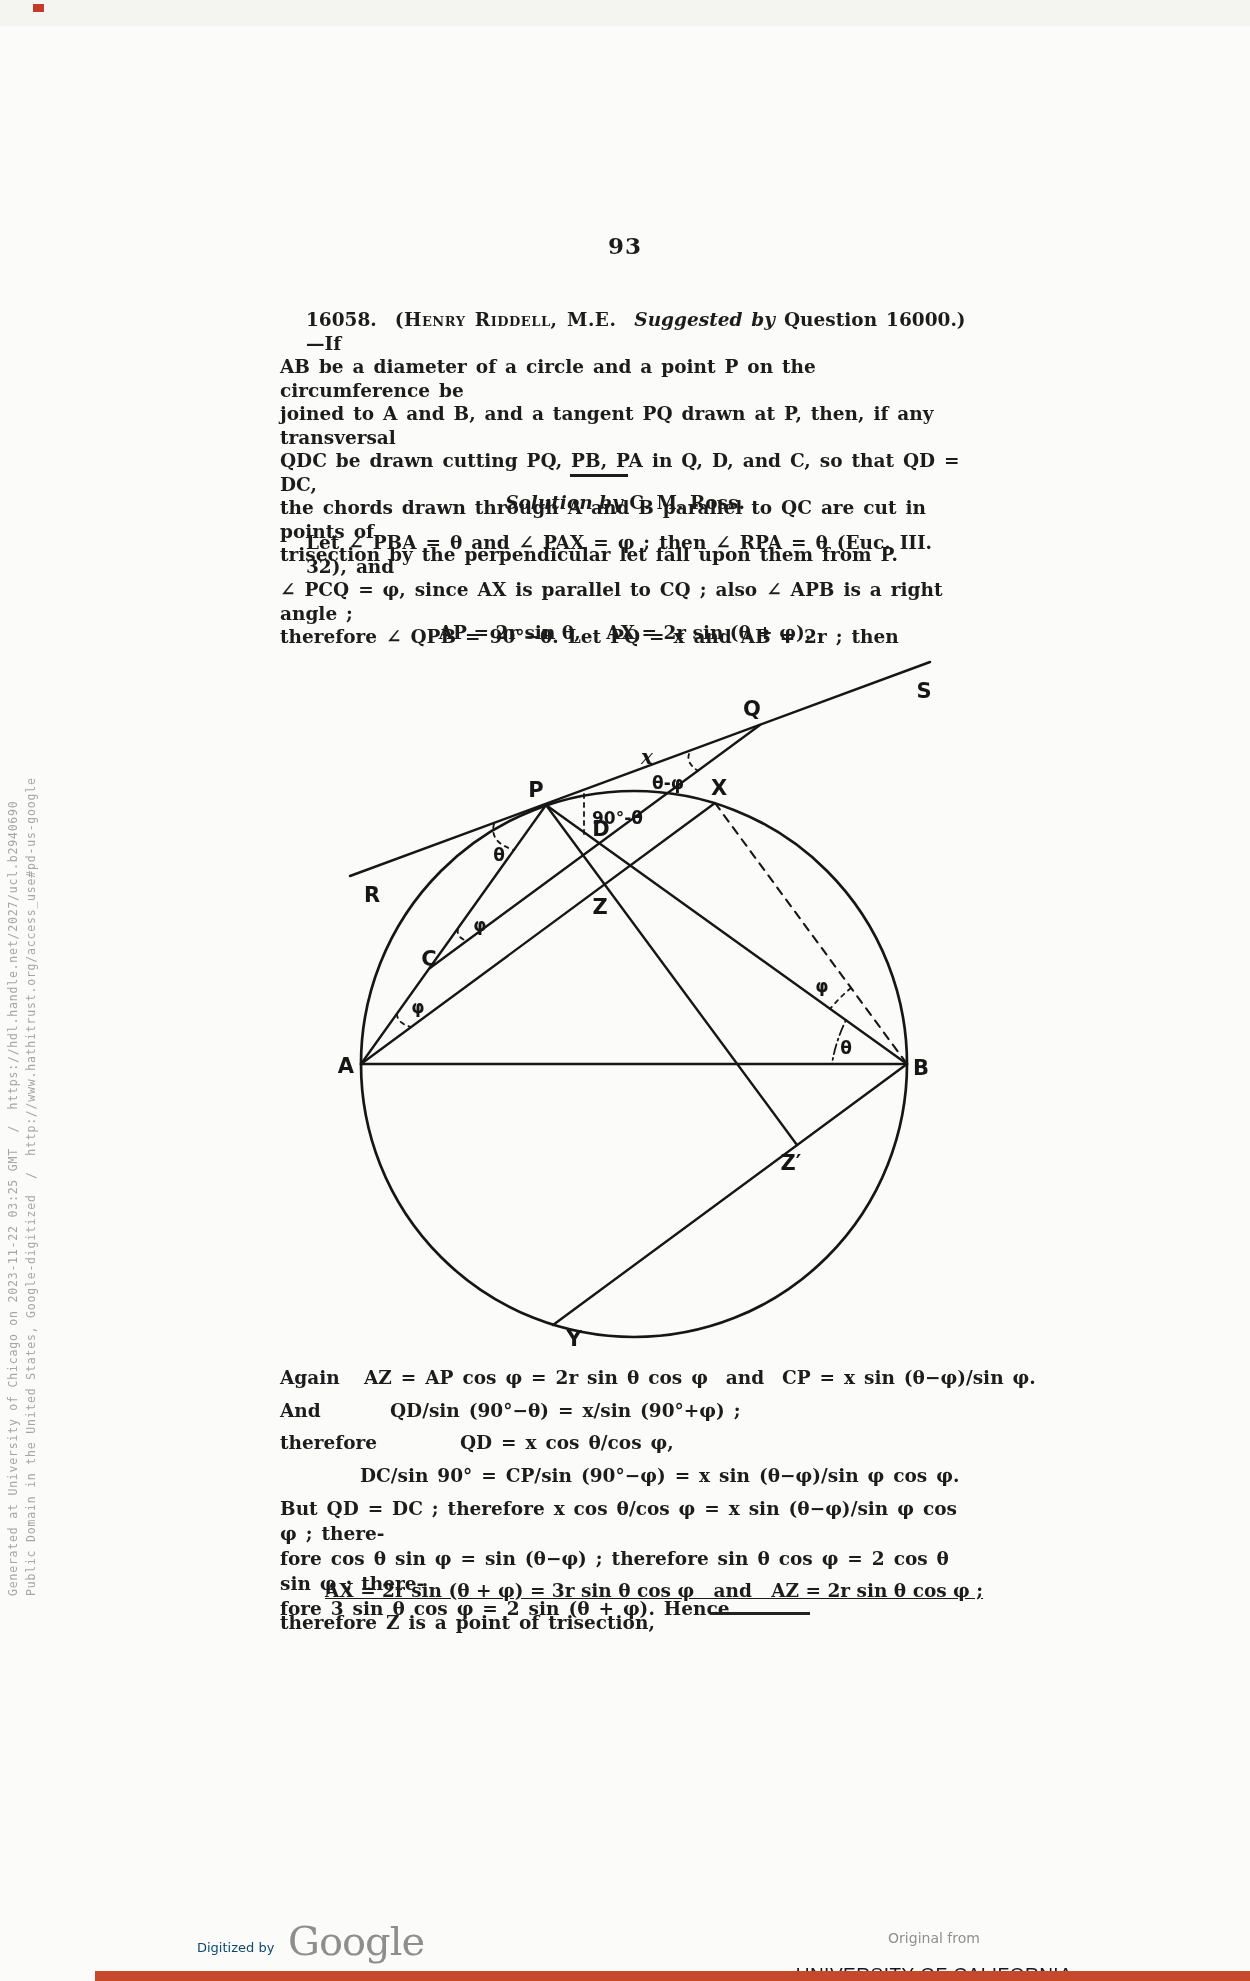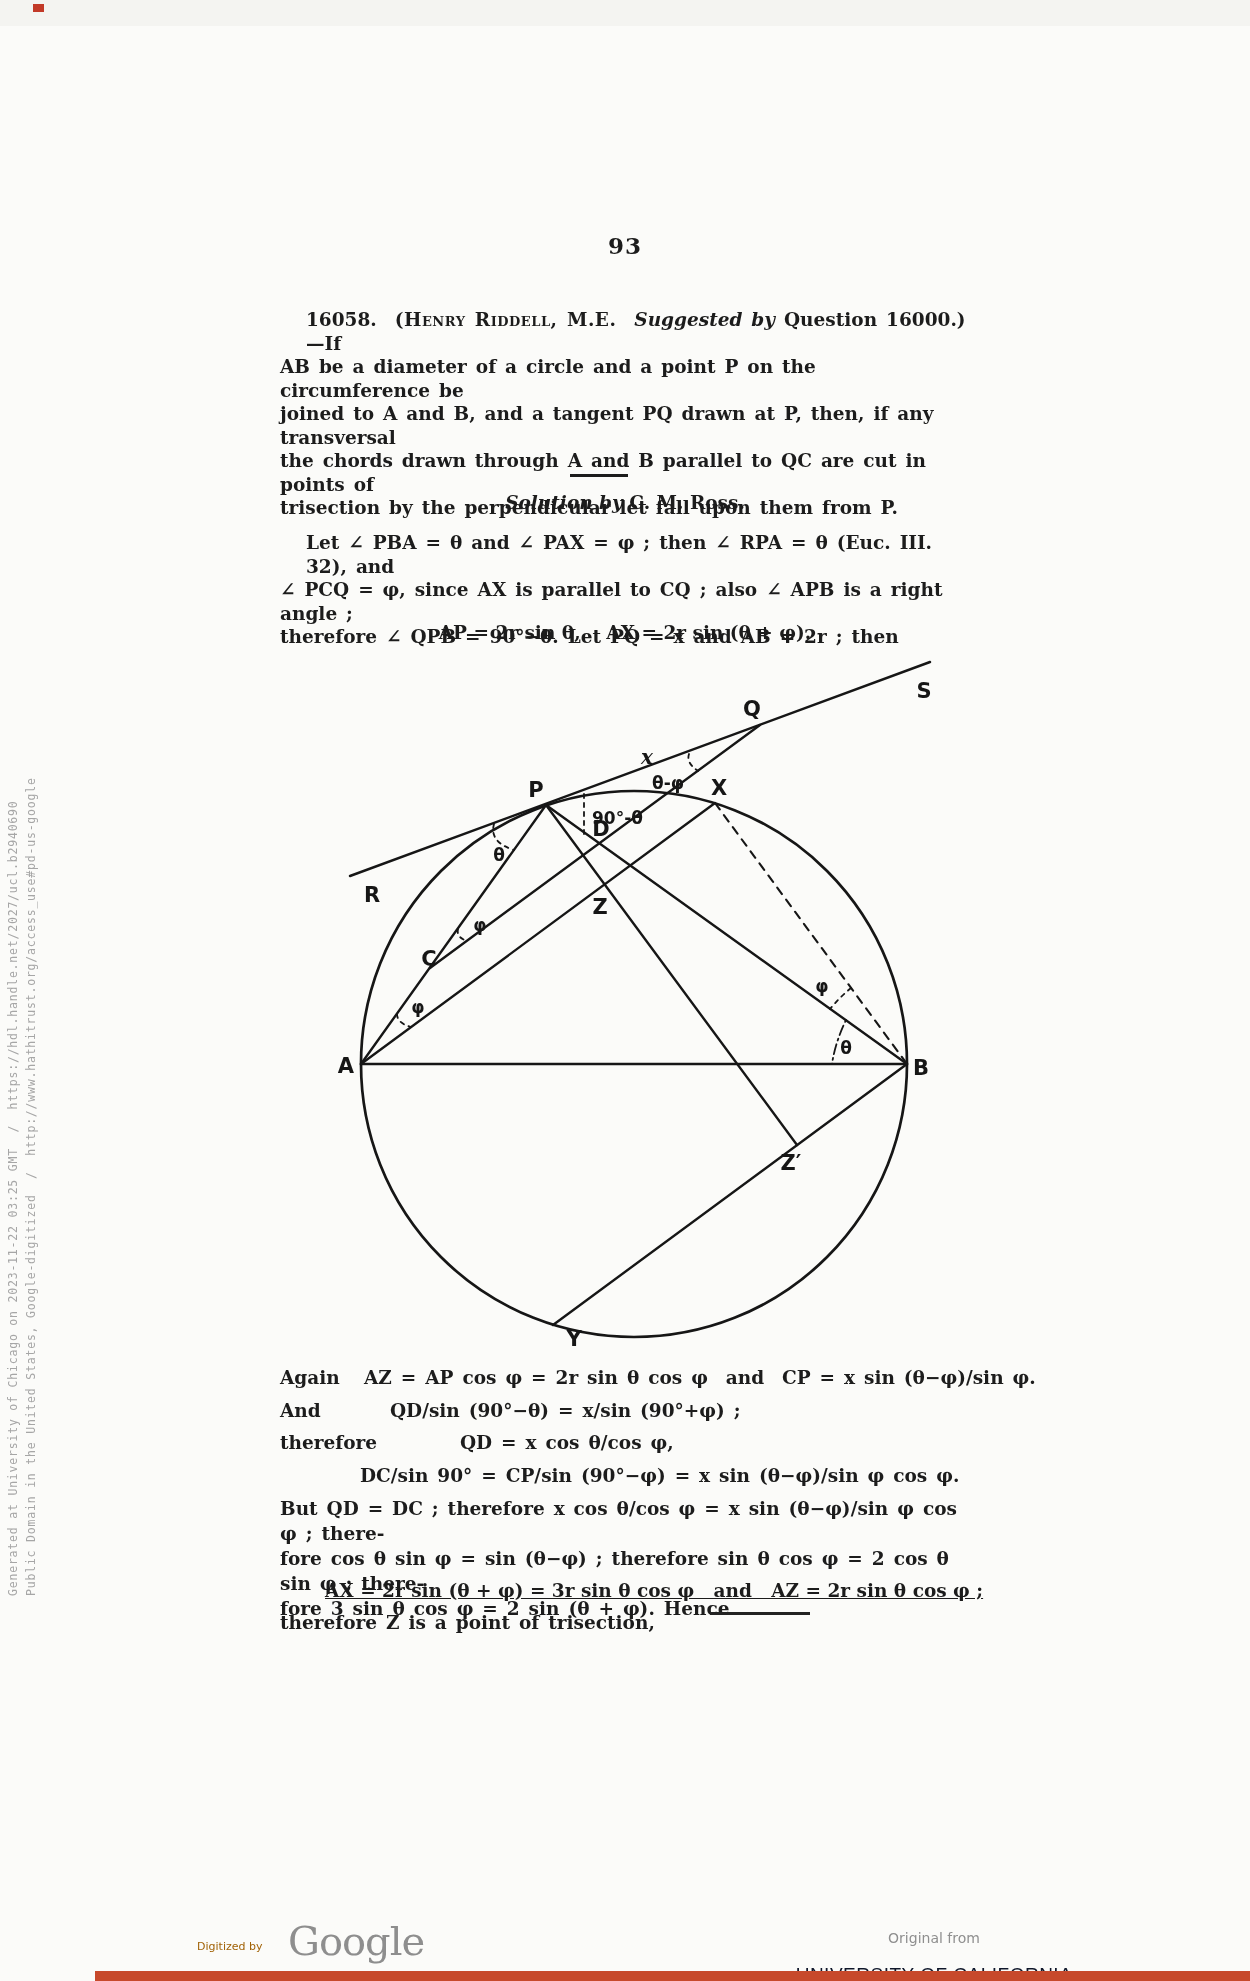--- a/index.html
+++ b/index.html
@@ -55,21 +55,21 @@
   .fig-stroke{stroke:#161616;stroke-width:2.4;fill:none;stroke-linecap:round;}
   .fig-circle{stroke-width:2.7;}
   .fig-dashed{stroke-dasharray:8 7;stroke-width:2.1;}
   .fig-arc{stroke-dasharray:4 5;stroke-width:1.8;}
   .fig-arc-dd{stroke-dasharray:2 4 10 4;stroke-width:1.8;}
   .fig-label{font-family:"DejaVu Sans",sans-serif;font-weight:700;font-size:21px;fill:#161616;}
   .fig-angle{font-family:"DejaVu Sans",sans-serif;font-weight:700;font-size:17px;fill:#161616;}
   .fig-var{font-family:"DejaVu Serif",serif;font-style:italic;font-weight:700;font-size:20px;fill:#161616;}
 
   
-  .digitized{position:absolute;left:197px;top:1940px;font-family:"DejaVu Sans",sans-serif;font-size:11px;color:#a16207;}
+  .digitized{position:absolute;left:197px;top:1940px;font-family:"DejaVu Sans",sans-serif;font-size:13px;color:#0c4a6e;}
   .google-logo{position:absolute;left:288px;top:1918px;font-family:"DejaVu Serif",serif;font-size:40px;color:#8e8e8e;letter-spacing:-1px;}
   .orig-block{position:absolute;left:784px;top:1930px;width:300px;text-align:center;}
   .orig-from{font-family:"DejaVu Sans",sans-serif;font-size:14px;color:#8f8f8f;}
   .univ{font-family:"Liberation Sans",sans-serif;font-size:19px;color:#0f172a;letter-spacing:.5px;margin-top:18px;}
   .redbar{position:absolute;left:95px;top:1971px;width:1155px;height:10px;background:#c7492b;}
 </style>
 </head>
 <body>
 
 <div class="topband"></div>
@@ -77,20 +77,21 @@
 
 <div class="stamp stamp1">Generated at University of Chicago on 2023-11-22 03:25 GMT  /  https://hdl.handle.net/2027/ucl.b2940690</div>
 <div class="stamp stamp2">Public Domain in the United States, Google-digitized  /  http://www.hathitrust.org/access_use#pd-us-google</div>
 
 <div class="col pageno">93</div>
 
 <div class="col para p-problem">
   <div class="indent"><span>16058.</span>&nbsp;&nbsp;<span class="smallcaps">(Henry Riddell, M.E.</span>&nbsp;&nbsp;<span class="it">Suggested by</span> <span>Question 16000.)—If</span></div>
   <div>AB be a diameter of a circle and a point P on the circumference be</div>
   <div>joined to A and B, and a tangent PQ drawn at P, then, if any transversal</div>
+  <div>QDC be drawn cutting PQ, PB, PA in Q, D, and C, so that QD = DC,</div>
   <div>the chords drawn through A and B parallel to QC are cut in points of</div>
   <div>trisection by the perpendicular let fall upon them from P.</div>
 </div>
 
 <div class="rule-center"></div>
 
 <div class="col sol-head"><span class="it">Solution by</span> <span>C. M. Ross.</span></div>
 
 <div class="col para p-solution">
   <div class="indent">Let ∠ PBA = θ and ∠ PAX = φ ;  then ∠ RPA = θ (Euc. III. 32), and</div>

